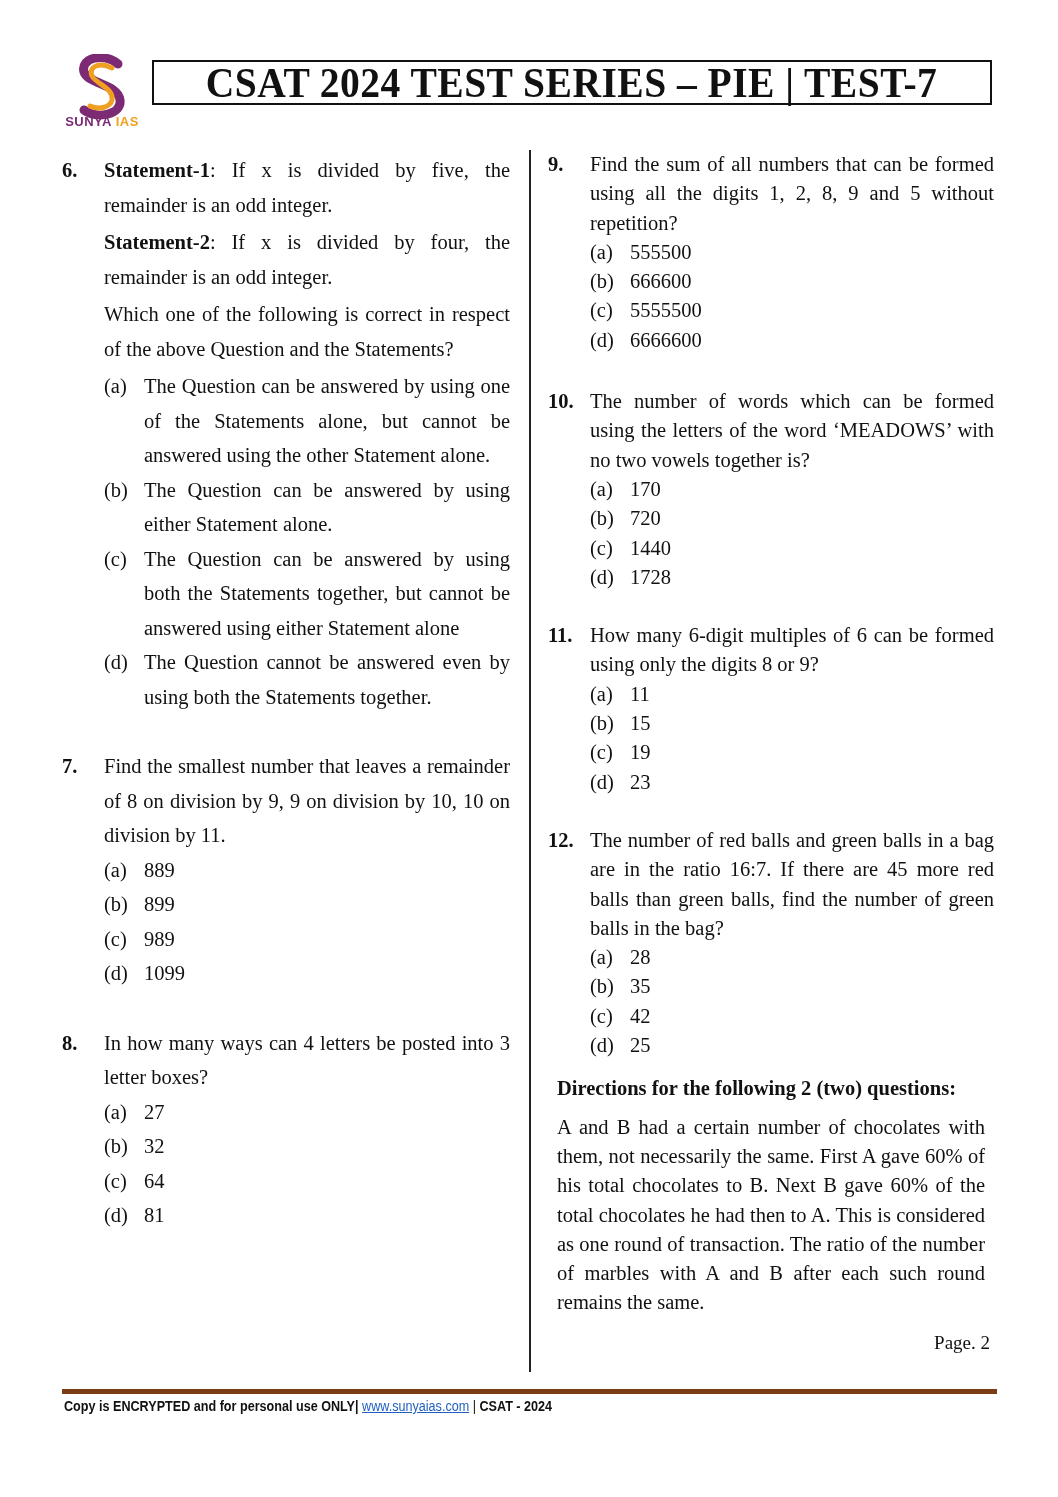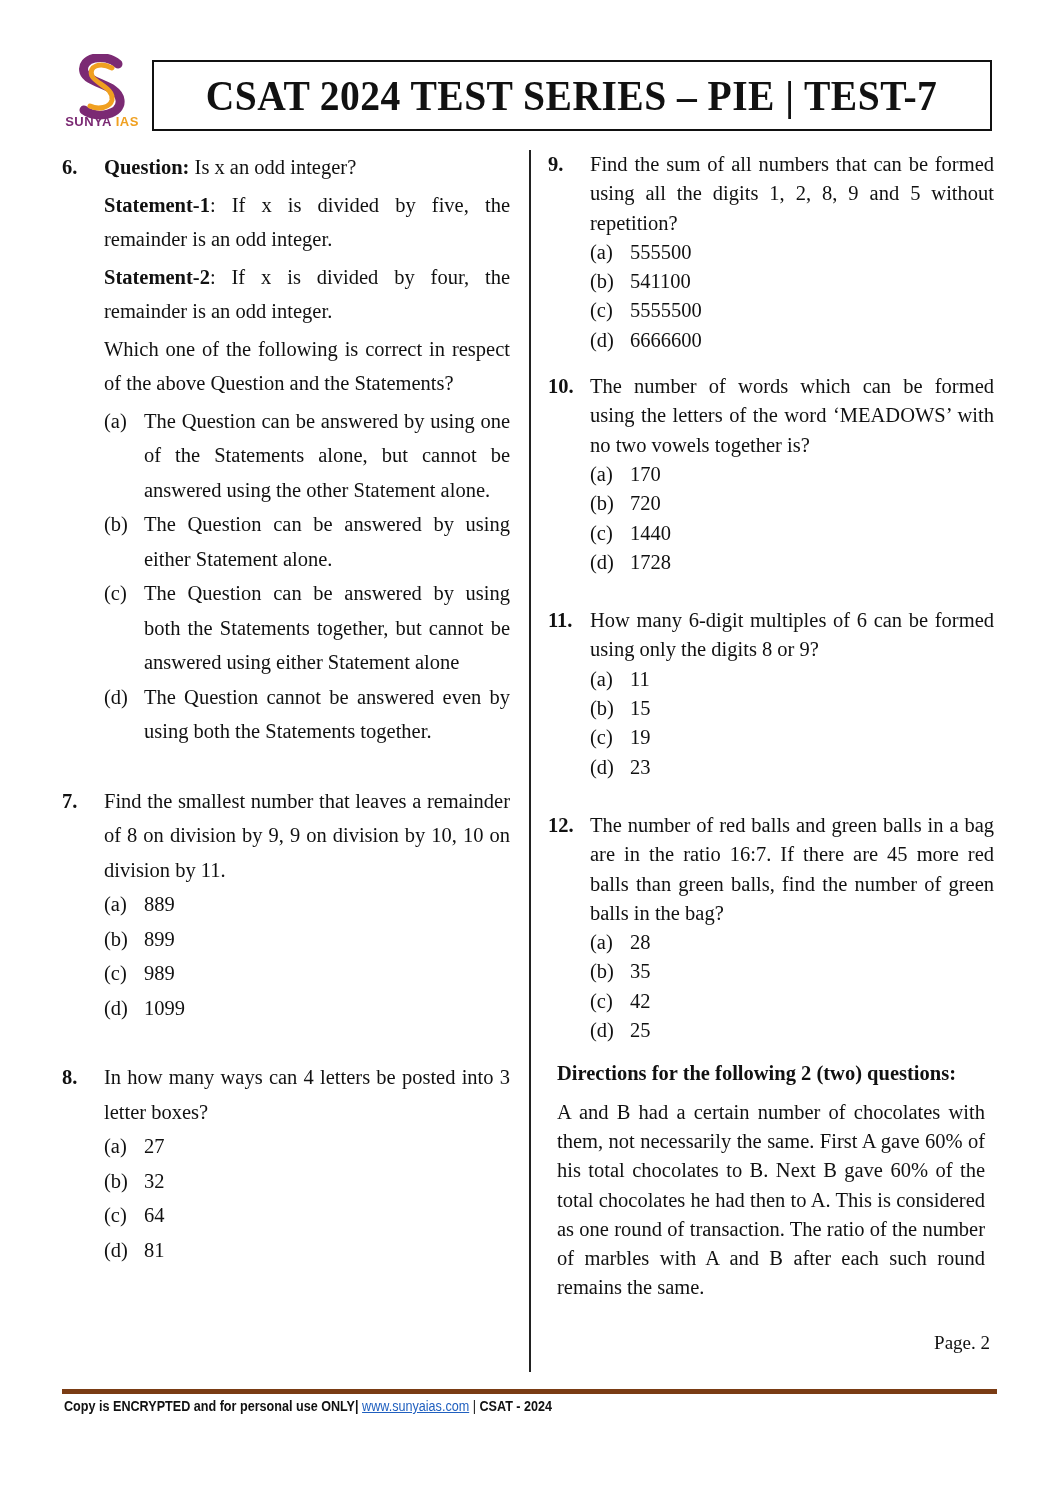--- a/index.html
+++ b/index.html
@@ -7,21 +7,21 @@
          font-family:"Liberation Serif", "DejaVu Serif", serif; color:#111; }
 
   
   .logo { position:absolute; left:62px; top:54px; width:80px; height:86px; }
   .logo svg { position:absolute; left:12px; top:0; }
   .logo-text { position:absolute; left:0; top:60px; width:80px; text-align:center;
                font-family:"Liberation Sans", "DejaVu Sans", sans-serif; font-weight:bold;
                font-size:13px; letter-spacing:0.5px; }
   .logo-text .sunya { color:#7b2a73; }
   .logo-text .ias { color:#f0a020; }
-  .title-box { position:absolute; left:152px; top:60px; width:840px; height:71px;
+  .title-box { position:absolute; left:152px; top:60px; width:840px; height:45px;
                border:2px solid #111; box-sizing:border-box; display:flex;
                align-items:center; justify-content:center; }
   .title-box span { font-family:"Liberation Serif", "DejaVu Serif", serif; font-weight:bold;
                     font-size:43px; letter-spacing:0.5px; transform:scaleX(0.92); white-space:nowrap; }
 
   
   .col { position:absolute; top:150px; font-size:20.5px; line-height:34.5px; }
   .col.left { left:62px; width:448px; }
   .col.right { left:548px; width:446px; line-height:29.3px; }
   .divider { position:absolute; left:529px; top:150px; width:2px; height:1222px; background:#222; }
@@ -58,21 +58,20 @@
   </div>
 </div>
 <div class="title-box">
   <span>CSAT 2024 TEST SERIES – PIE | TEST-7</span>
 </div>
 
 <div class="col left">
 
   <div class="q">
     <span class="num">6.</span>
-    <p><b>Question:</b><span> Is x an odd integer?</span></p>
     <p style="margin-top:3px"><b>Statement-1</b><span>: If x is divided by five, the remainder is an odd integer.</span></p>
     <p style="margin-top:3px"><b>Statement-2</b><span>: If x is divided by four, the remainder is an odd integer.</span></p>
     <p style="margin-top:3px">Which one of the following is correct in respect of the above Question and the Statements?</p>
     <div class="opt" style="margin-top:3px">
         <span class="lbl">(a)</span>
         <p>The Question can be answered by using one of the Statements alone, but cannot be answered using the other Statement alone.</p>
       </div>
     <div class="opt">
         <span class="lbl">(b)</span>
         <p>The Question can be answered by using either Statement alone.</p>
@@ -136,33 +135,33 @@
 
   <div class="q">
     <span class="num">9.</span>
     <p>Find the sum of all numbers that can be formed using all the digits 1, 2, 8, 9 and 5 without repetition?</p>
     <div class="opt">
         <span class="lbl">(a)</span>
         <p>555500</p>
       </div>
     <div class="opt">
         <span class="lbl">(b)</span>
-        <p>541100</p>
+        <p>666600</p>
       </div>
     <div class="opt">
         <span class="lbl">(c)</span>
         <p>5555500</p>
       </div>
     <div class="opt">
         <span class="lbl">(d)</span>
         <p>6666600</p>
       </div>
   </div>
 
-  <div class="q" style="margin-top:17px">
+  <div class="q" style="margin-top:32px">
     <span class="num">10.</span>
     <p>The number of words which can be formed using the letters of the word ‘MEADOWS’ with no two vowels together is?</p>
     <div class="opt">
         <span class="lbl">(a)</span>
         <p>170</p>
       </div>
     <div class="opt">
         <span class="lbl">(b)</span>
         <p>720</p>
       </div>

